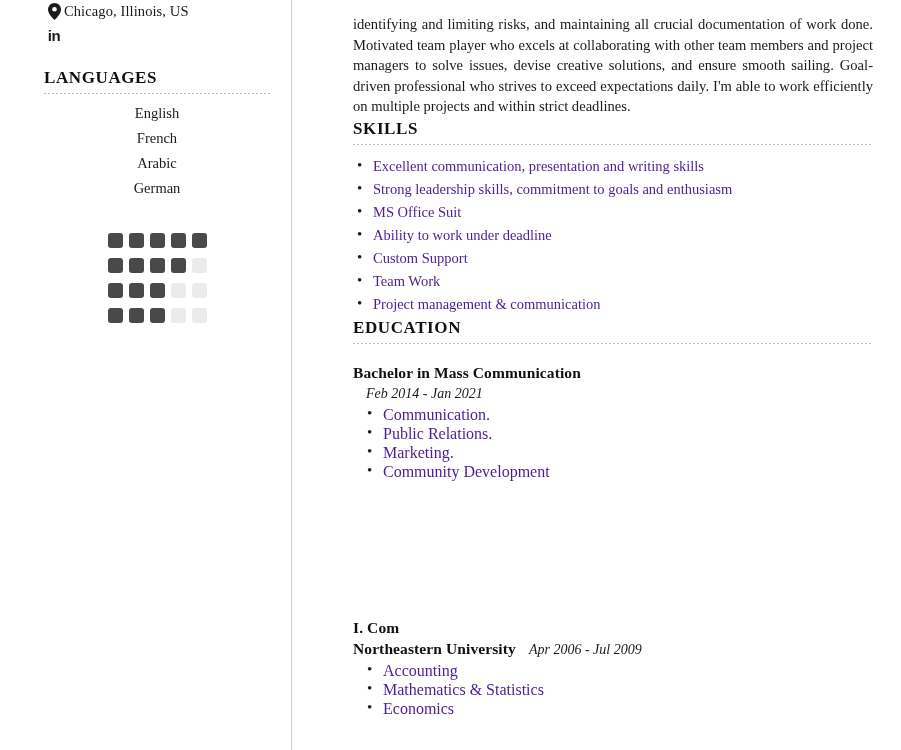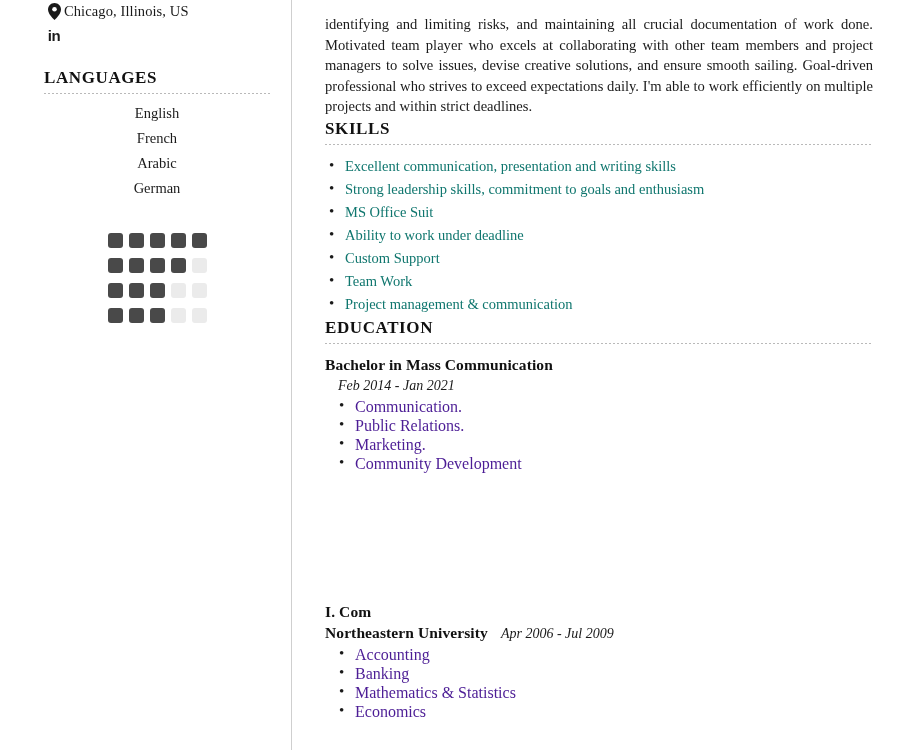--- a/index.html
+++ b/index.html
@@ -13,20 +13,21 @@
     overflow: hidden;
     position: relative;
   }
 
   .page {
     position: relative;
     width: 901px;
     height: 750px;
     display: flex;
     background: #ffffff;
+    gap: 28px;
   }
 
   
   .sidebar {
     width: 292px;
     flex: 0 0 292px;
     padding: 0 22px 0 44px;
     position: relative;
   }
 
@@ -126,32 +127,32 @@
 
   .main .section-title { margin-top: 2px; }
   .main .rule-dotted { margin-bottom: 10px; }
 
   ul.bullets { list-style: none; }
   ul.bullets li {
     position: relative;
     font-size: 14.5px;
     line-height: 23px;
     padding-left: 20px;
-    color: #0f766e;
+    color: #4c1d95;
   }
   ul.bullets li::before {
     content: "\2022";
     position: absolute;
     left: 4px;
     top: -1px;
     font-size: 15px;
     color: #1a1a1a;
   }
 
-  .edu-entry { margin-top: 10px; }
+  .edu-entry { margin-top: 18px; }
   .edu-degree {
     font-size: 15.5px;
     font-weight: bold;
     line-height: 21px;
     color: #111111;
     letter-spacing: 0.1px;
   }
   .edu-line {
     display: flex;
     align-items: baseline;
@@ -299,21 +300,20 @@
     <div class="edu-gap"></div>
 
     <div class="edu-entry">
       <div class="edu-degree">I. Com</div>
       <div class="edu-line">
         <span class="edu-school">Northeastern University</span>
         <span class="edu-dates">Apr 2006 - Jul 2009</span>
       </div>
       <ul class="edu-bullets">
         <li>Accounting</li>
-        <li>Banking</li>
         <li>Mathematics &amp; Statistics</li>
         <li>Economics</li>
       </ul>
     </div>
 
     <div class="edu-gap-small"></div>
 
   </main>
 </div>
 

